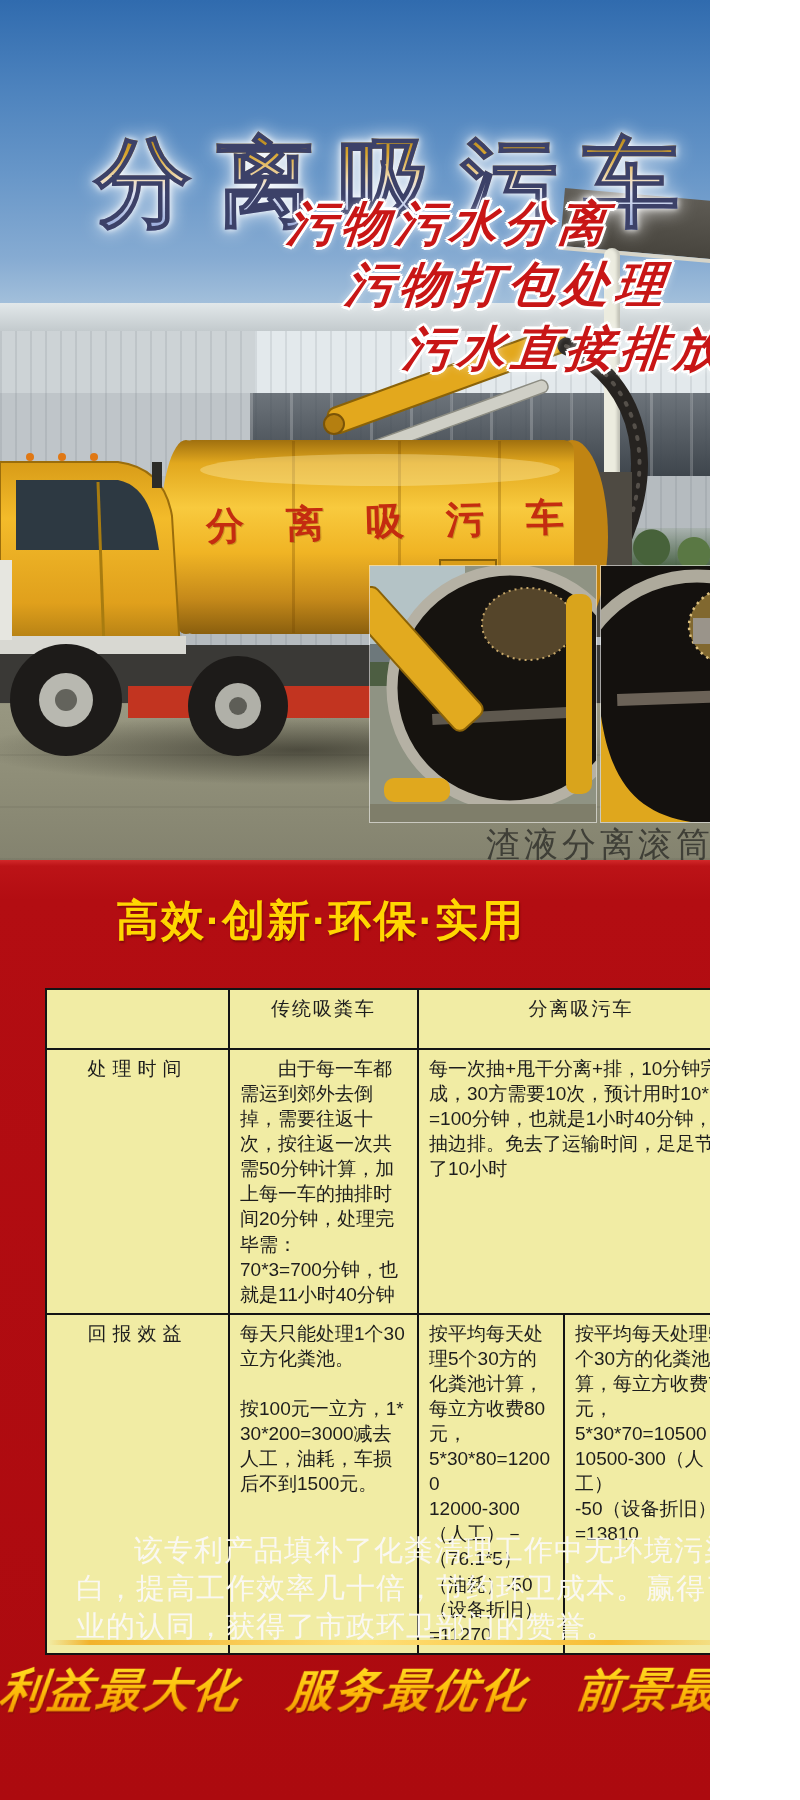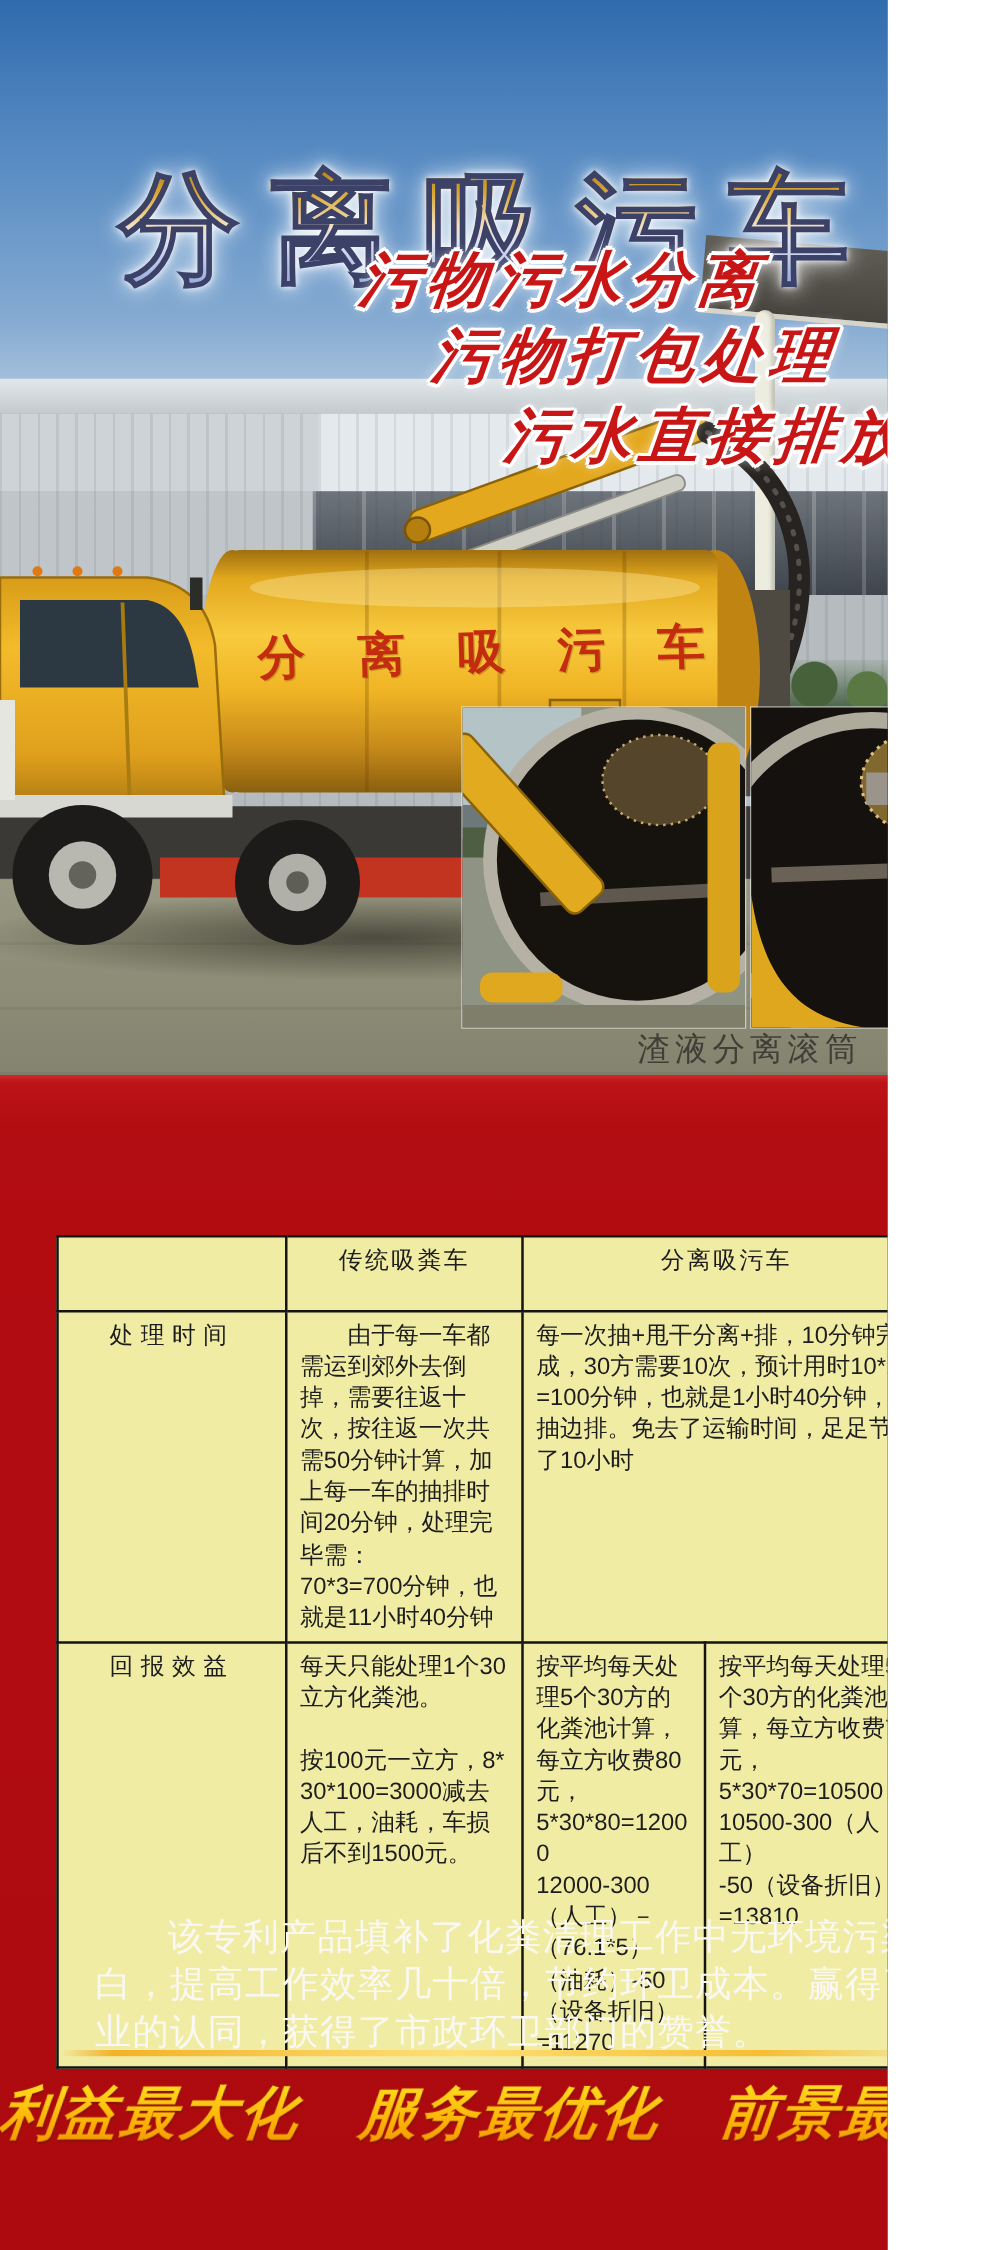--- a/index.html
+++ b/index.html
@@ -56,21 +56,21 @@
 
   .truck-svg{position:absolute;left:0;top:0;width:800px;height:860px;}
   .tank-label{position:absolute;left:206px;top:496px;white-space:nowrap;font-size:38px;font-weight:bold;
     letter-spacing:42px;color:#c42c10;transform:rotate(-1.5deg);text-shadow:1px 1px 0 rgba(90,40,0,.25);}
 
   .inset{position:absolute;top:566px;height:256px;outline:1px solid rgba(255,255,255,.55);background:#17140f;}
   .inset-a{left:370px;width:226px;}
   .inset-b{left:601px;width:199px;}
   .inset svg{display:block;width:100%;height:100%;}
   .inset-caption{position:absolute;left:450px;top:822px;width:300px;text-align:center;
-    font-size:26px;letter-spacing:4px;color:#3f3f37;}
+    font-size:34px;letter-spacing:4px;color:#3f3f37;}
 
   
   .red-section{position:absolute;top:860px;left:0;width:800px;height:940px;
     background:linear-gradient(180deg,#d2282a 0,#bc1317 6px,#b30d12 40px,#ac0a0f 100%);}
   .section-heading{position:absolute;left:116px;top:32px;font-size:43px;font-weight:bold;
     color:#ffd601;white-space:nowrap;letter-spacing:2px;text-shadow:1px 2px 2px rgba(60,0,0,.4);}
 
   .table-wrap{position:absolute;left:45px;top:128px;width:698px;}
   table.cmp{border-collapse:collapse;table-layout:fixed;width:698px;background:#f1eca4;}
   table.cmp td{border:2px solid #141414;color:#1d1d1d;font-size:19px;line-height:1.32;
@@ -214,20 +214,21 @@
         <ellipse cx="142" cy="60" rx="54" ry="42" fill="#81682f"></ellipse>
         <ellipse cx="142" cy="60" rx="54" ry="42" fill="none" stroke="#dcc07e" stroke-width="2.5" stroke-dasharray="2.5 4.5"></ellipse>
         <rect x="92" y="52" width="34" height="26" fill="#9a948a"></rect>
         <rect x="16" y="128" width="172" height="12" fill="#6b6257" transform="rotate(-2 16 128)"></rect>
       </svg>
     </div>
     <div class="inset-caption">渣液分离滚筒</div>
   </div>
 
   <div class="red-section">
+    <div class="section-heading">高效·创新·环保·实用</div>
 
     <div class="table-wrap">
       <table class="cmp">
         <colgroup>
             <col style="width:183px">
             <col style="width:189px">
             <col style="width:146px">
             <col style="width:180px">
           </colgroup>
         <tbody>
@@ -239,21 +240,21 @@
         <tr class="r1">
           <td class="rowlabel">处理时间</td>
           <td class="multiline indent">由于每一车都需运到郊外去倒掉，需要往返十次，按往返一次共需50分钟计算，加上每一车的抽排时间20分钟，处理完毕需：
 70*3=700分钟，也就是11小时40分钟</td>
           <td class="multiline" colspan="2">每一次抽+甩干分离+排，10分钟完成，30方需要10次，预计用时10*10=100分钟，也就是1小时40分钟，边抽边排。免去了运输时间，足足节约了10小时</td>
         </tr>
         <tr class="r2">
           <td class="rowlabel">回报效益</td>
           <td class="multiline">每天只能处理1个30立方化粪池。
 
-按100元一立方，8*30*100=3000减去人工，油耗，车损后不到1500元。</td>
+按100元一立方，1*30*200=3000减去人工，油耗，车损后不到1500元。</td>
           <td class="multiline">按平均每天处理5个30方的化粪池计算，每立方收费80元，
 5*30*80=12000
 12000-300（人工）－（76.1*5）（油耗）-50（设备折旧）=11270</td>
           <td class="multiline">按平均每天处理5个30方的化粪池计算，每立方收费70元，
 5*30*70=10500
 10500-300（人工）
 -50（设备折旧）
 =13810</td>
         </tr>
       </tbody>

